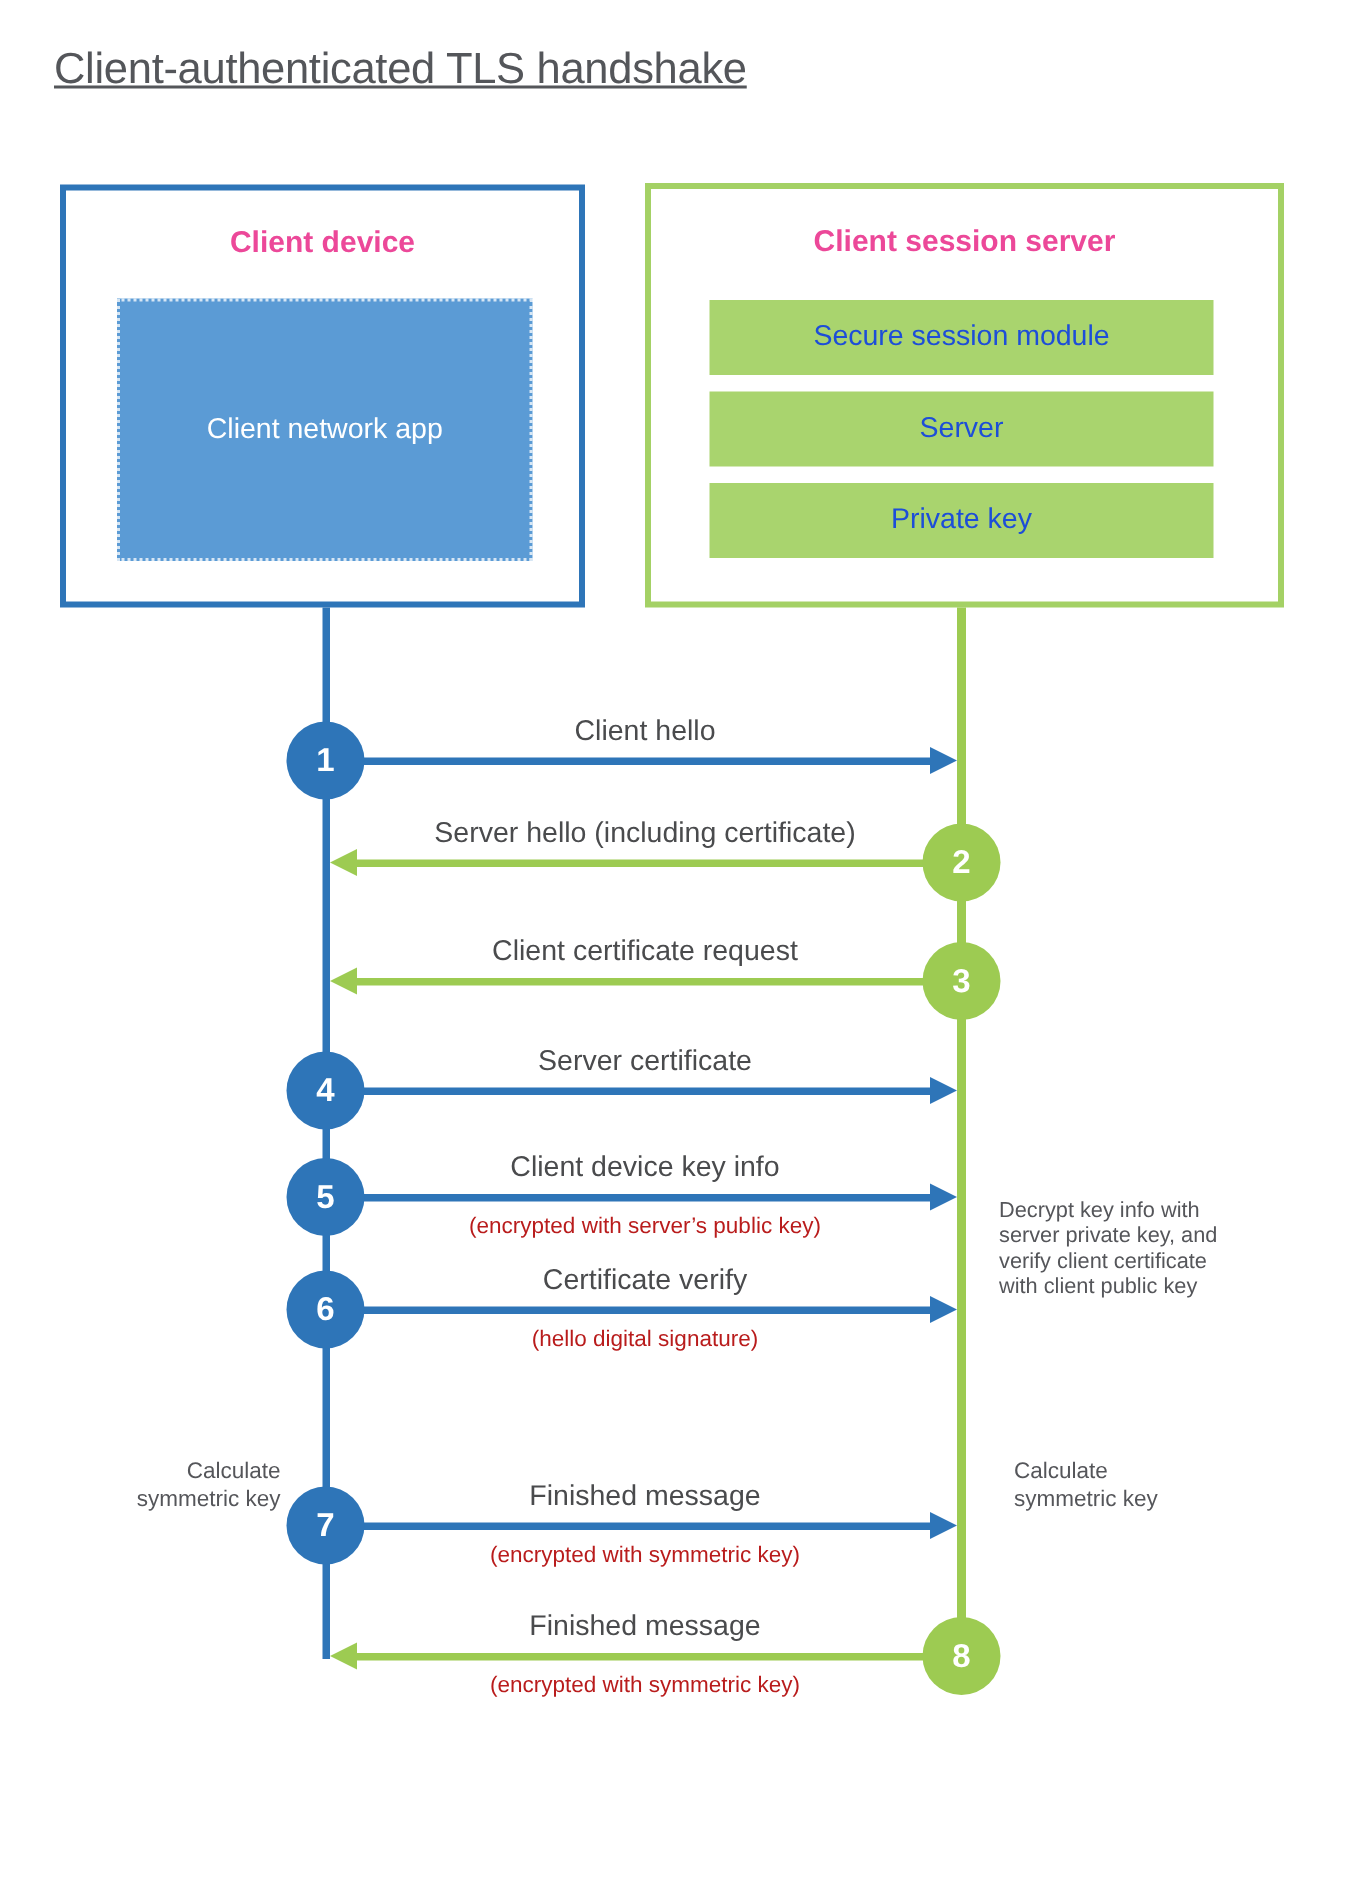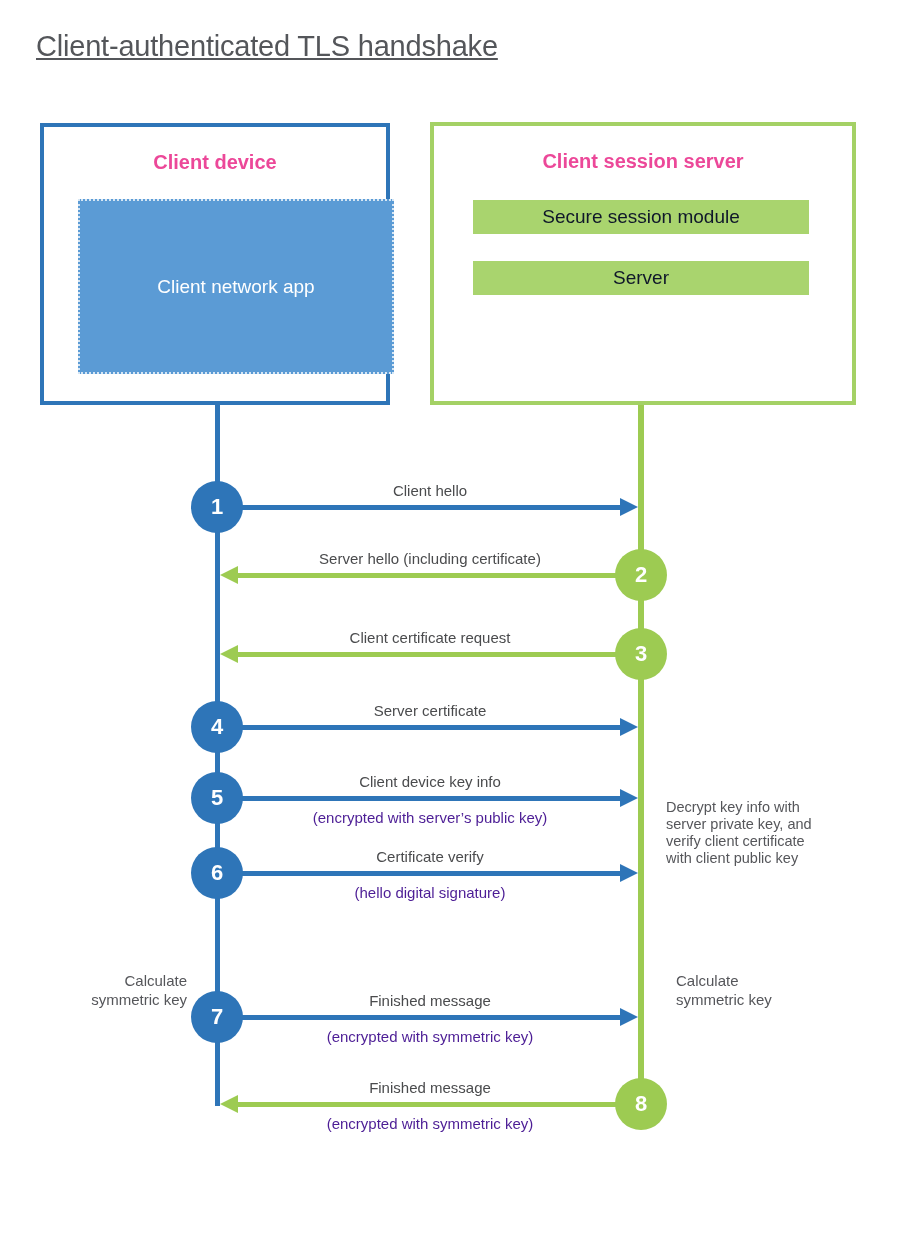--- a/index.html
+++ b/index.html
@@ -13,44 +13,44 @@
   }
   
   .actor{position:absolute;box-sizing:border-box;background:#fff;}
   .client-box{left:40px;top:123px;width:350px;height:282px;border:4px solid #2e75b8;}
   .server-box{left:430px;top:122px;width:426px;height:283px;border:4px solid #a4d165;}
   .actor-title{
     position:absolute;left:0;right:0;top:24px;text-align:center;
     font-size:20px;font-weight:700;color:#ec4899;
   }
   .client-app{
-    position:absolute;left:78px;top:199px;width:316px;height:175px;
+    position:absolute;left:78px;top:199px;width:277px;height:175px;
     box-sizing:border-box;background:#5b9bd5;border:2px dotted rgba(255,255,255,0.75);
     display:flex;align-items:center;justify-content:center;text-align:center;
     color:#ffffff;font-size:19px;line-height:1.45;
   }
   .client-app .inner{width:190px;}
   .server-bar{
-    position:absolute;left:473px;width:336px;height:34px;background:#a9d46e;
-    color:#0f172a;font-size:19px;display:flex;align-items:center;justify-content:center;
+    position:absolute;left:473px;width:336px;height:50px;background:#a9d46e;
+    color:#1d4ed8;font-size:19px;display:flex;align-items:center;justify-content:center;
   }
   .bar-1{top:200px}.bar-2{top:261px}.bar-3{top:322px}
   
   .lifeline{position:absolute;top:405px;height:701px;}
   .lifeline-blue{left:215px;width:5px;background:#2e75b8;}
   .lifeline-green{left:638px;width:6px;background:#9dcb52;}
   
   .msg{position:absolute;left:0;top:0;width:900px;height:0;}
   .msg-label{
     position:absolute;left:240px;width:380px;bottom:8px;text-align:center;
-    font-size:15px;color:#4a4b4d;white-space:nowrap;
+    font-size:19px;color:#4a4b4d;white-space:nowrap;
   }
   .msg-sub{
     position:absolute;left:240px;width:380px;top:11px;text-align:center;
-    font-size:15px;color:#4c1d95;white-space:nowrap;
+    font-size:15px;color:#b91c1c;white-space:nowrap;
   }
   .arrow-line{position:absolute;top:-2.5px;height:5px;}
   .to-server .arrow-line{left:222px;width:400px;background:#2e75b8;}
   .to-client .arrow-line{left:238px;width:400px;background:#9dcb52;}
   .arrow-head{position:absolute;top:-9px;width:0;height:0;}
   .to-server .arrow-head{
     left:620px;border-left:18px solid #2e75b8;
     border-top:9px solid transparent;border-bottom:9px solid transparent;
   }
   .to-client .arrow-head{
@@ -86,20 +86,21 @@
   </div>
   <div class="client-app">
     <div class="inner">Client network app</div>
   </div>
 
   <div class="actor server-box">
     <div class="actor-title">Client session server</div>
   </div>
   <div class="server-bar bar-1">Secure session module</div>
   <div class="server-bar bar-2">Server</div>
+  <div class="server-bar bar-3">Private key</div>
 
   <div class="lifeline lifeline-blue"></div>
   <div class="lifeline lifeline-green"></div>
 
   <div class="msg to-server" style="top:507px">
     <div class="msg-label">Client hello</div>
     <div class="arrow-line"></div>
     <div class="arrow-head"></div>
     <div class="msg-circle">1</div>
   </div>

